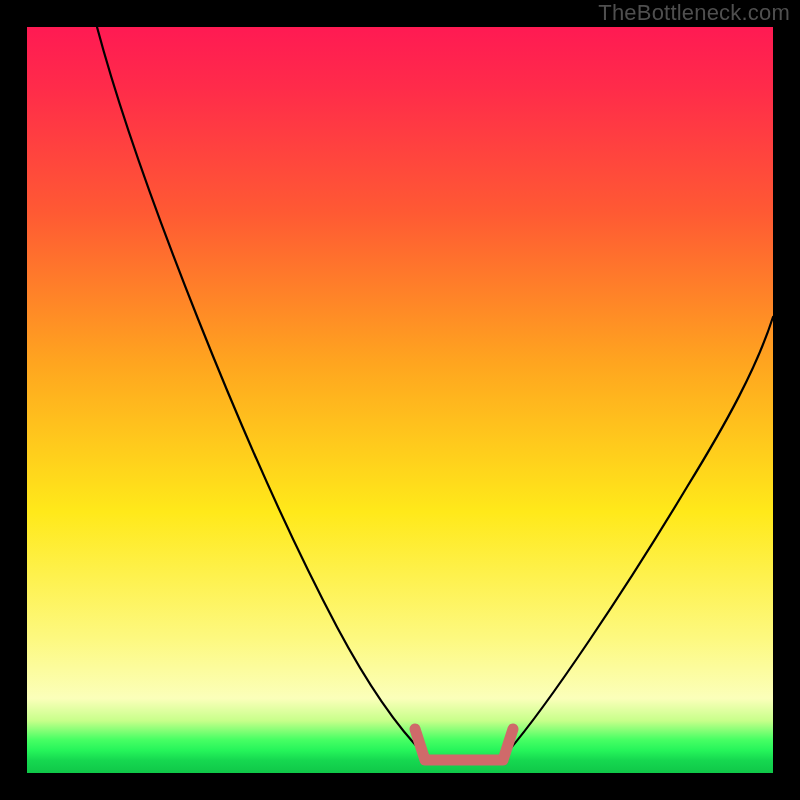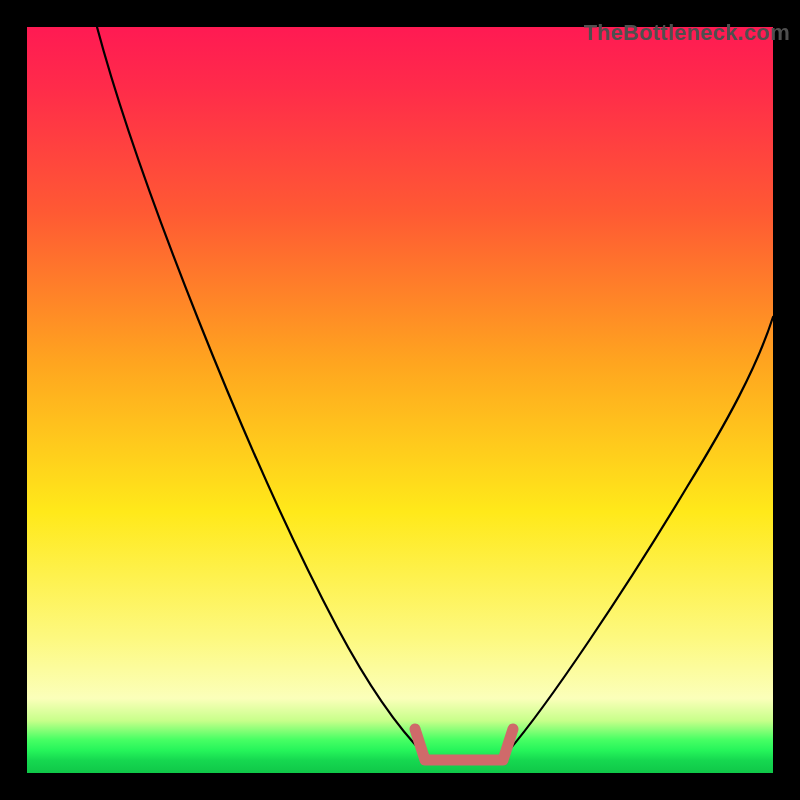--- a/index.html
+++ b/index.html
@@ -35,25 +35,25 @@
       #fbffba 90%,
       #c7ff8a 93%,
       #48ff64 95.5%,
       #25f45a 97%,
       #16d850 98.3%,
       #0fc748 100%
     );
   }
   .watermark {
     position: absolute;
-    top: 20px;
+    top: 0;
     right: 10px;
     color: #4f4f4f;
     font-size: 22px;
-    font-weight: 700;
+    font-weight: 400;
     letter-spacing: 0.2px;
     margin-left: 33px;
   }
   svg.plot {
     position: absolute;
     top: 27px;
     left: 27px;
     width: 746px;
     height: 746px;
     overflow: visible;

